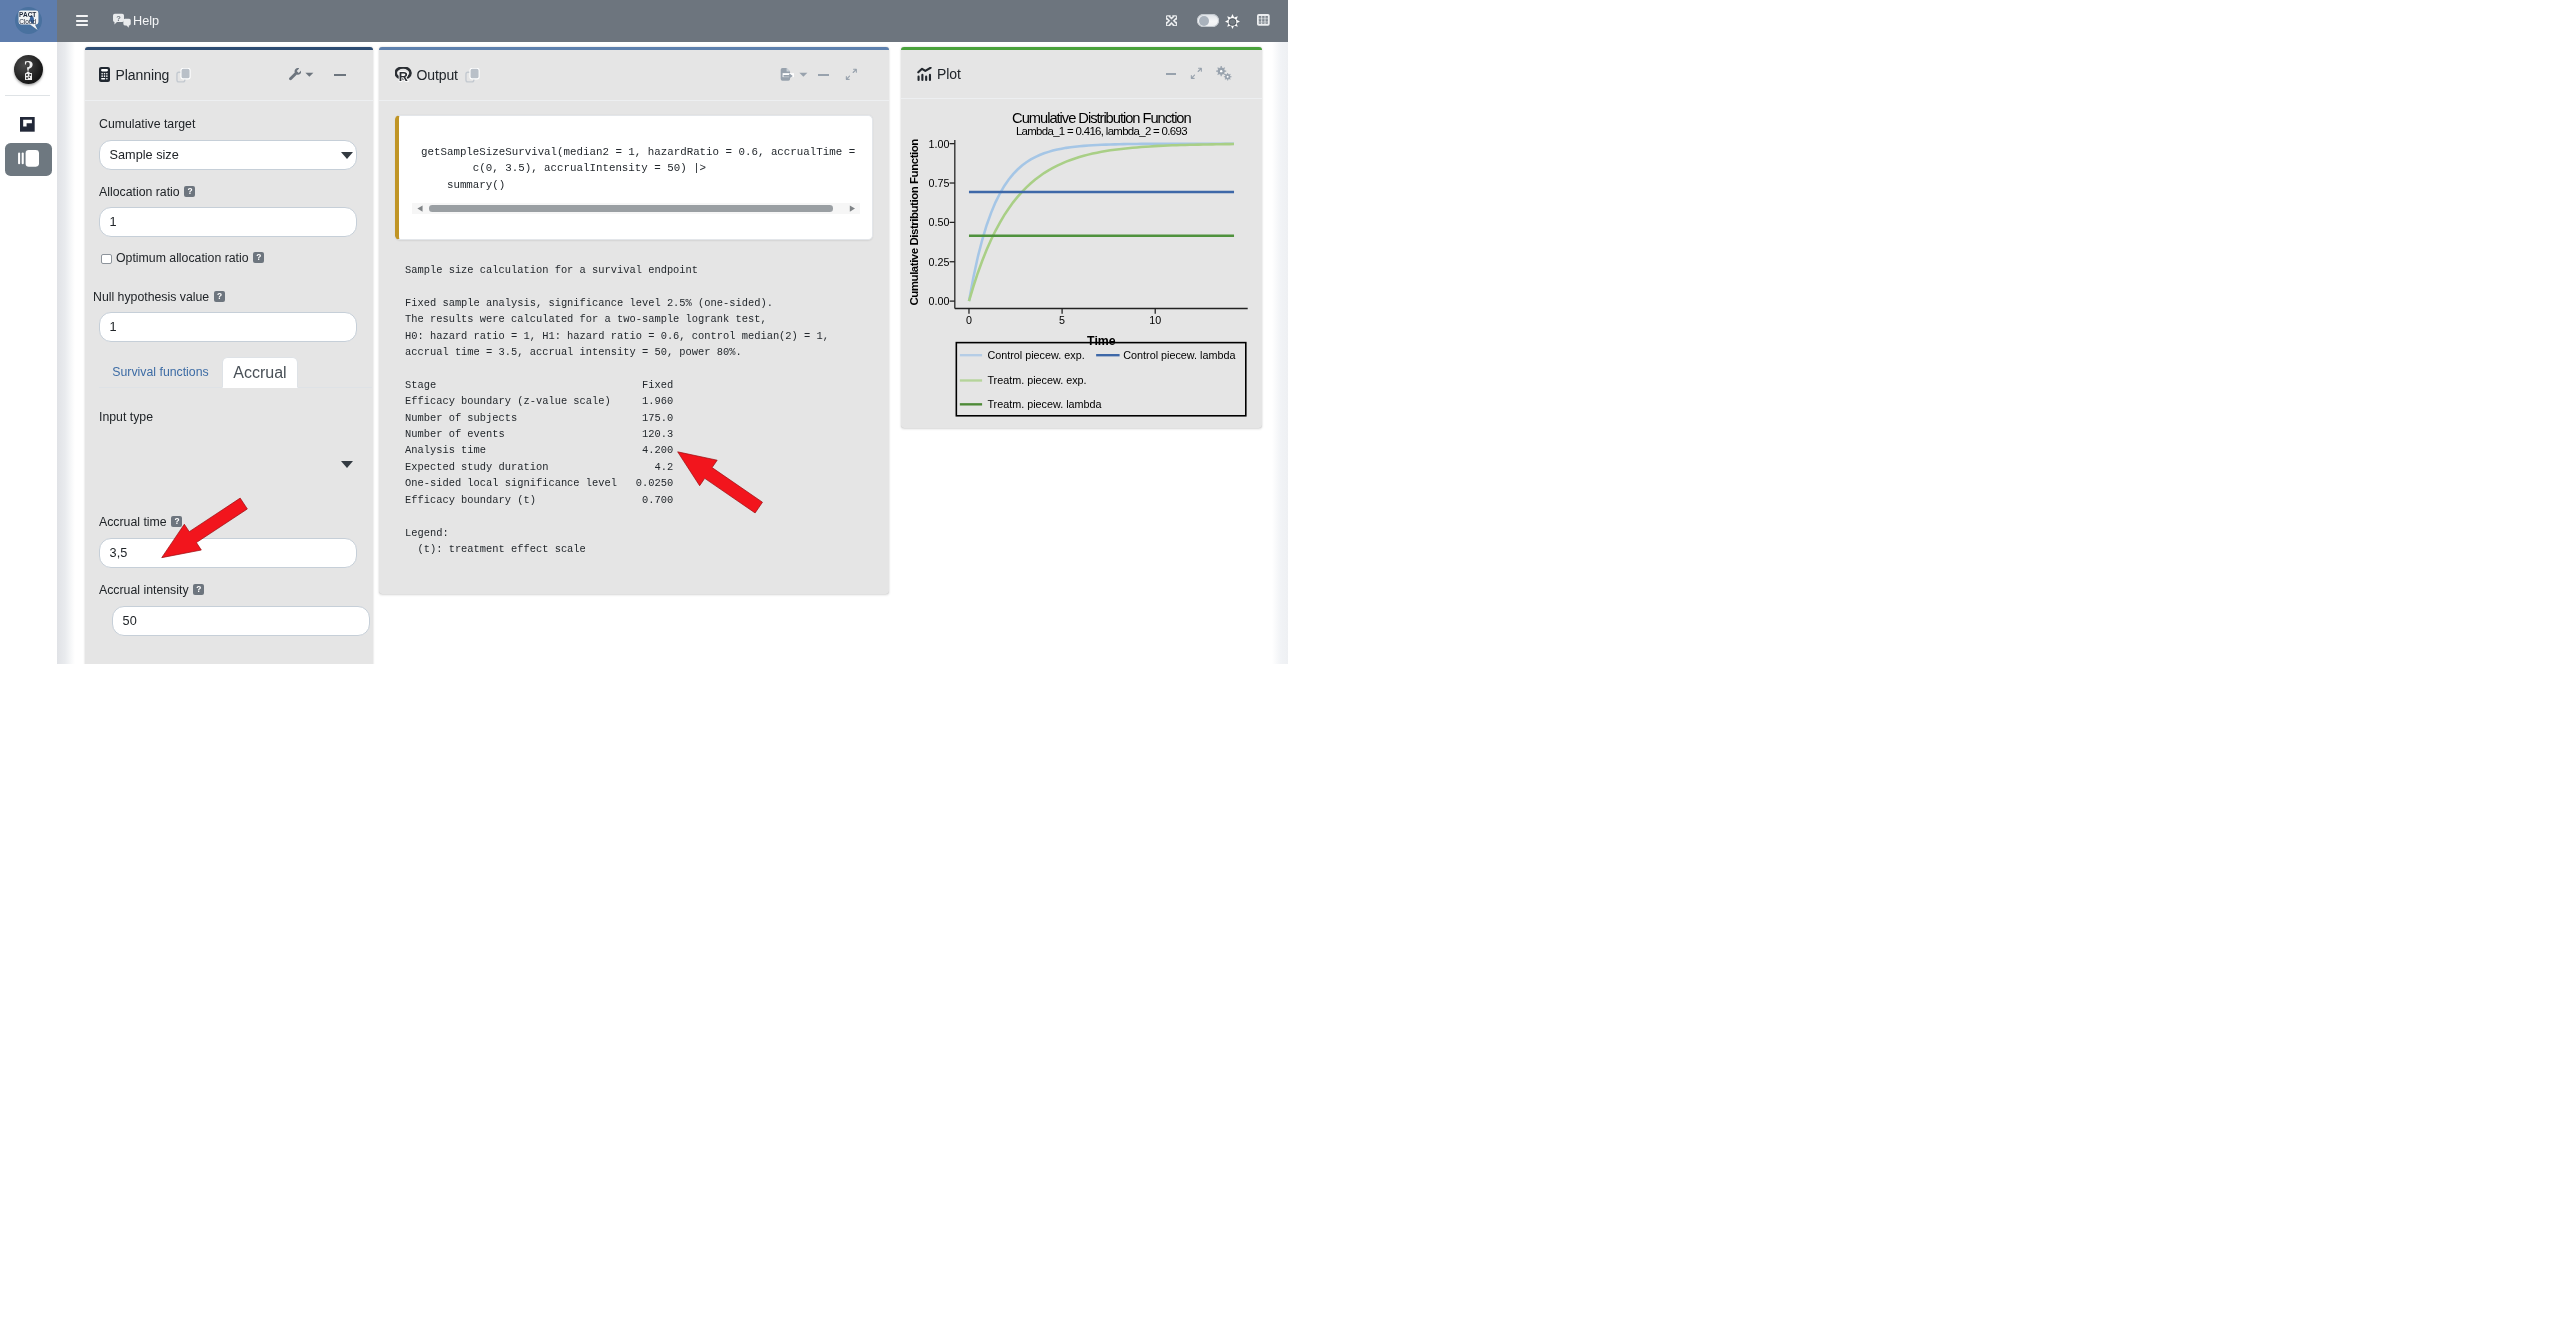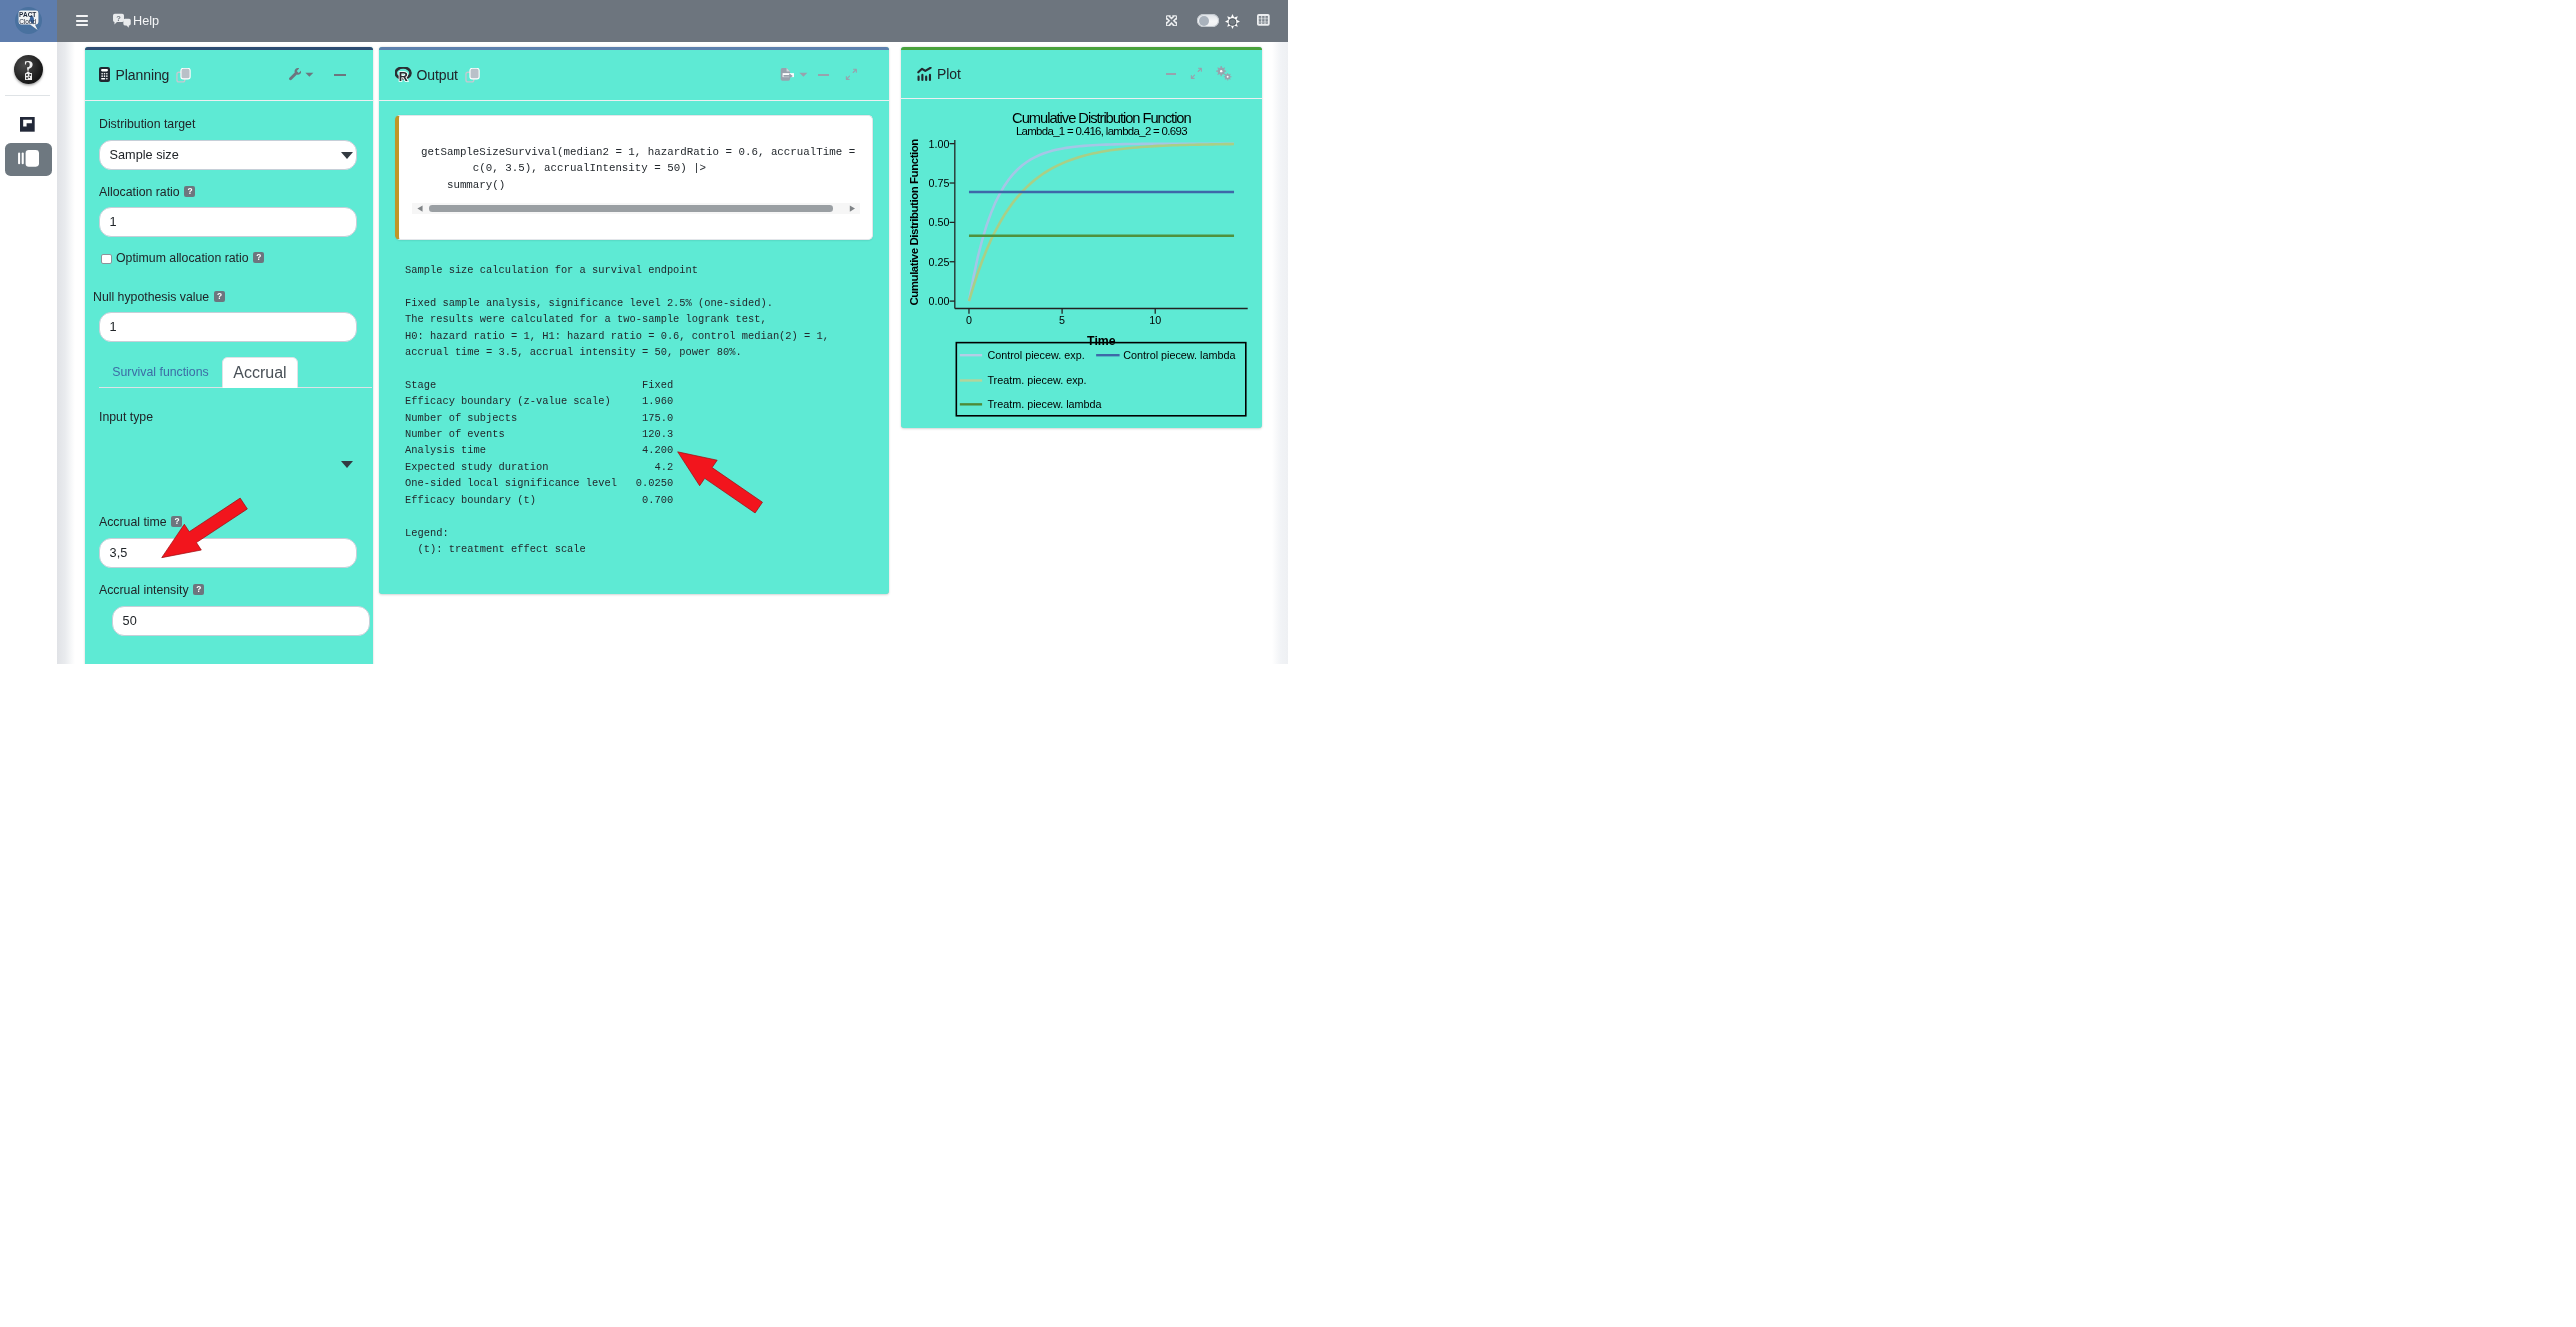--- a/index.html
+++ b/index.html
@@ -15,21 +15,21 @@
 #burger div { height:2.1px; background:#f3f4f5; border-radius:0.8px; margin-bottom:2.5px; }
 .navtext { color:#f5f6f7; font-size:12.7px; }
 
 
 #sidebar { left:0; top:42px; width:57px; height:622px; background:#fff; }
 #sideshadow { left:57px; top:42px; width:18.3px; height:622px;
   background:linear-gradient(90deg, #e0e2e6 0%, #e9ebee 45%, #f8f9fa 82%, #ffffff 100%); }
 #rightbar { left:1272px; top:42px; width:16.3px; height:622px; background:linear-gradient(90deg,#ffffff,#f1f3f6 55%,#eef0f3); }
 
 
-.card { position:absolute; background:#5eead4; border-radius:3.2px;
+.card { position:absolute; background:#e5e5e5; border-radius:3.2px;
   box-shadow:0 0 0.8px rgba(0,0,0,.18), 0 0.8px 2.4px rgba(0,0,0,.16); }
 .card-topbar { position:absolute; left:0; top:0; width:100%; height:2.8px; border-radius:3.2px 3.2px 0 0; }
 .card-head { position:absolute; left:0; top:2.8px; width:100%; border-bottom:0.8px solid #edeff1;
   display:flex; align-items:center; }
 .card-title { font-size:14px; color:#20252a; letter-spacing:-0.1px; }
 
 #card-plan { left:85px; top:47px; width:288px; height:637px; }
 #card-out  { left:379px;   top:47px; width:510px;   height:547px; }
 #card-plot { left:901px;top:47px; width:361px;   height:381px; }
 
@@ -166,21 +166,21 @@
       <span style="flex:1"></span>
       <svg width="12.7" height="12.7" viewBox="0 0 512 512" style="margin-right:4px;">
         <path fill="#6d757e" d="M507 114 c-8 -8 -20 -8 -28 0 l-86 86 -81 -81 86 -86 c8 -8 8 -20 0 -28 -46 -13 -98 -2 -134 34 -37 37 -48 91 -32 138 L18 391 c-24 24 -24 62 0 86 24 24 62 24 86 0 l214 -214 c47 16 101 5 138 -32 36 -36 47 -88 34 -134 z"></path>
       </svg>
       <svg width="8.8" height="5.6" viewBox="0 0 11 7" style="margin-right:0;">
           <path d="M0.5 0.8 L5.5 6 L10.5 0.8 z" fill="#6d757e"></path>
         </svg>
       <div style="width:12px; height:1.9px; background:#6d757e; margin-left:20px; margin-right:27px;"></div>
     </div>
 
-    <label class="ctl abs" style="left:14px; top:70px;">Distribution target</label>
+    <label class="ctl abs" style="left:14px; top:70px;">Cumulative target</label>
     <div class="inp" style="top:93px;">Sample size</div>
     <div class="sel-caret" style="top:105px; right:20px;"></div>
 
     <label class="ctl abs" style="left:14px; top:138px;">Allocation ratio<span class="qbadge">?</span></label>
     <div class="inp" style="top:160px;">1</div>
 
     <div class="abs" style="left:16.3px; top:207px; width:10.3px; height:10.3px; border:0.8px solid #8d949b; border-radius:2px; background:#fff;"></div>
     <label class="ctl abs" style="left:31px; top:204px;">Optimum allocation ratio<span class="qbadge">?</span></label>
 
     <label class="ctl abs" style="left:8px; top:243px;">Null hypothesis value<span class="qbadge">?</span></label>

